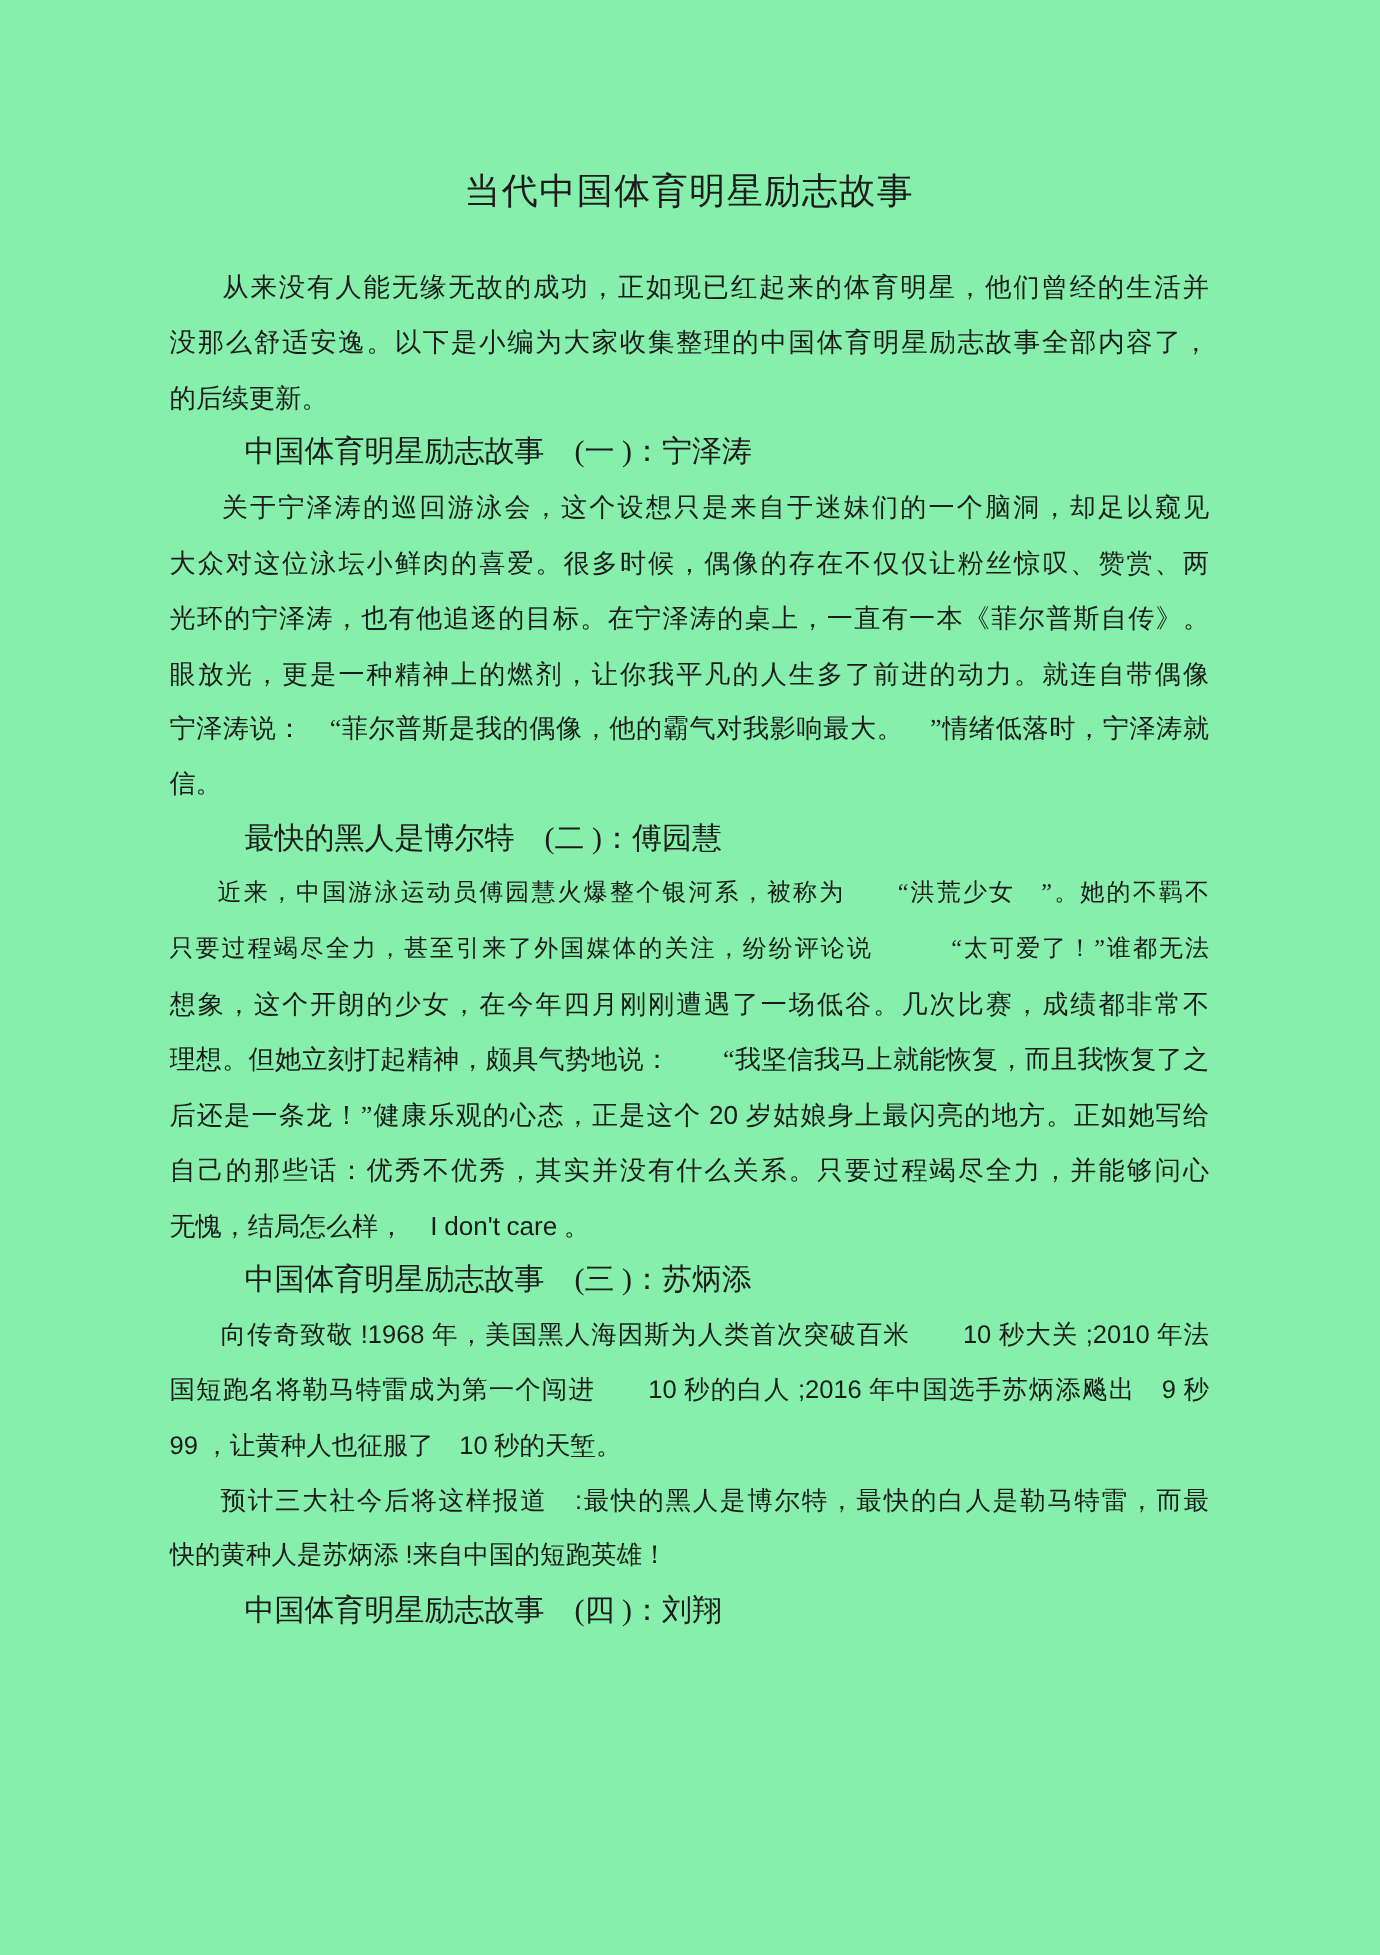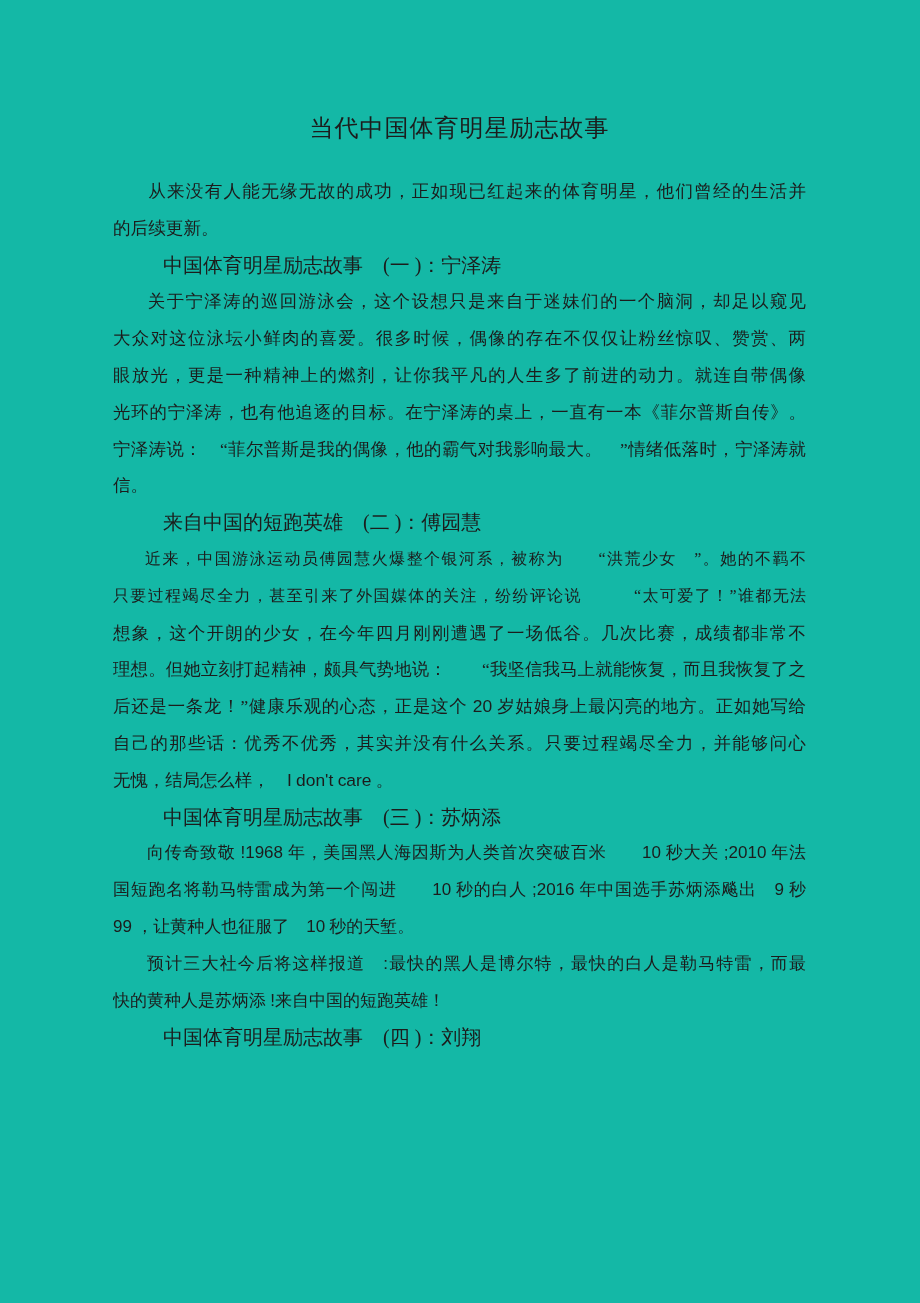--- a/index.html
+++ b/index.html
@@ -1,21 +1,21 @@
 <!DOCTYPE html>
 <html><head>
 <meta charset="utf-8">
 <style>
   html, body { margin: 0; padding: 0; }
   body { width: 920px; height: 1303px; background: #ffffff; }
   .page {
     position: relative;
     width: 920px;
     height: 1303px;
-    background: #14b8a6;
+    background: #86efac;
     overflow: hidden;
   }
   .content {
     padding: 110px 114px 0 113px;
     color: #1c1c1c;
     font-family: "Liberation Serif", serif;
   }
   .title {
     font-size: 24px;
     font-weight: normal;
@@ -52,35 +52,36 @@
 </head>
 <body>
 
 <div class="page">
   <div class="content">
 
     <h1 class="title">当代中国体育明星励志故事</h1>
 
     <div class="para p1">
       <div class="line indent">从来没有人能无缘无故的成功，正如现已红起来的体育明星，他们曾经的生活并</div>
+      <div class="line">没那么舒适安逸。以下是小编为大家收集整理的中国体育明星励志故事全部内容了，</div>
       <div class="line last">的后续更新。</div>
     </div>
 
     <div class="heading">中国体育明星励志故事　(一 )：宁泽涛</div>
 
     <div class="para p2">
       <div class="line indent">关于宁泽涛的巡回游泳会，这个设想只是来自于迷妹们的一个脑洞，却足以窥见</div>
       <div class="line">大众对这位泳坛小鲜肉的喜爱。很多时候，偶像的存在不仅仅让粉丝惊叹、赞赏、两</div>
+      <div class="line">光环的宁泽涛，也有他追逐的目标。在宁泽涛的桌上，一直有一本《菲尔普斯自传》。</div>
       <div class="line">眼放光，更是一种精神上的燃剂，让你我平凡的人生多了前进的动力。就连自带偶像</div>
-      <div class="line">光环的宁泽涛，也有他追逐的目标。在宁泽涛的桌上，一直有一本《菲尔普斯自传》。</div>
       <div class="line">宁泽涛说：　“菲尔普斯是我的偶像，他的霸气对我影响最大。　”情绪低落时，宁泽涛就</div>
       <div class="line last">信。</div>
     </div>
 
-    <div class="heading">来自中国的短跑英雄　(二 )：傅园慧</div>
+    <div class="heading">最快的黑人是博尔特　(二 )：傅园慧</div>
 
     <div class="para p3">
       <div class="line indent sm">近来，中国游泳运动员傅园慧火爆整个银河系，被称为　　“洪荒少女　”。她的不羁不</div>
       <div class="line sm">只要过程竭尽全力，甚至引来了外国媒体的关注，纷纷评论说　　　“太可爱了！”谁都无法</div>
       <div class="line">想象，这个开朗的少女，在今年四月刚刚遭遇了一场低谷。几次比赛，成绩都非常不</div>
       <div class="line">理想。但她立刻打起精神，颇具气势地说：　　“我坚信我马上就能恢复，而且我恢复了之</div>
       <div class="line">后还是一条龙！”健康乐观的心态，正是这个 <span class="latin">20</span> 岁姑娘身上最闪亮的地方。正如她写给</div>
       <div class="line">自己的那些话：优秀不优秀，其实并没有什么关系。只要过程竭尽全力，并能够问心</div>
       <div class="line last">无愧，结局怎么样，　<span class="latin">I</span> <span class="latin">don't</span> <span class="latin">care</span> 。</div>
     </div>

